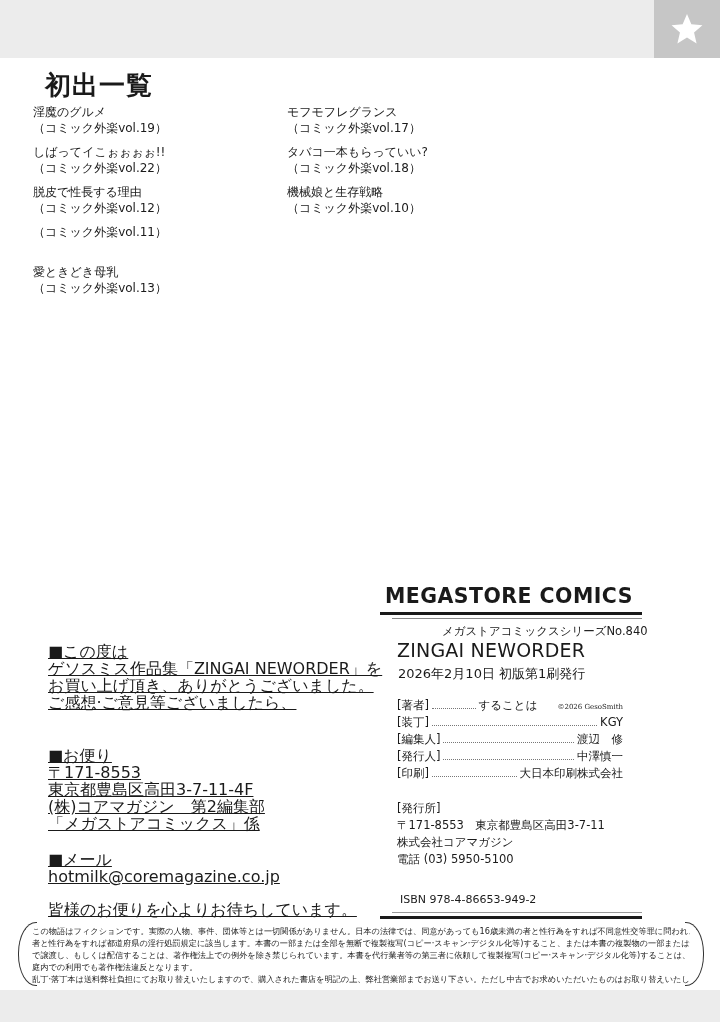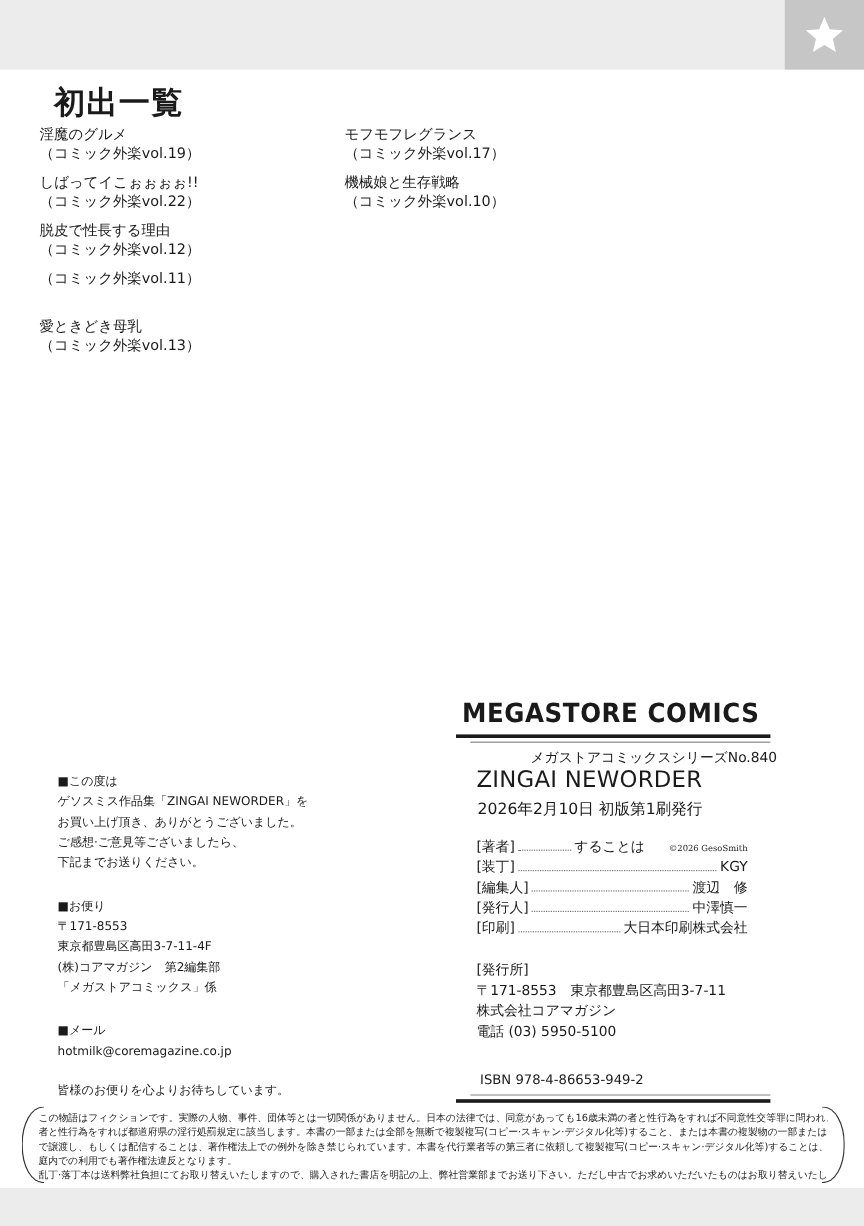--- a/index.html
+++ b/index.html
@@ -37,21 +37,21 @@
     .credit-value .copyright { font-family: "DejaVu Serif", serif; font-size: 7px; margin-left: 20px; }
 
     .publisher { position: absolute; left: 397px; top: 800px; font-size: 11.5px; line-height: 17px; }
     .publisher div { white-space: nowrap; }
 
     .isbn { position: absolute; left: 400px; top: 893px; font-size: 11px; }
     .isbn-line-thin { position: absolute; left: 392px; top: 912px; width: 250px; height: 1px; background: #999; }
     .isbn-line-thick { position: absolute; left: 380px; top: 916px; width: 262px; height: 3px; background: #1a1a1a; }
 
     
-    .letter { position: absolute; left: 48px; font-size: 10px; line-height: 17px; }
+    .letter { position: absolute; left: 48px; font-size: 16px; line-height: 17px; text-decoration: underline; }
     .letter div { white-space: nowrap; }
     .letter.thanks { top: 643px; }
     .letter.mail-addr { top: 747px; }
     .letter.email { top: 851px; }
     .letter.closing { top: 901px; }
 
     
     .notice { position: absolute; left: 18px; top: 922px; width: 686px; height: 62px; font-size: 8.2px; line-height: 12px; padding: 3px 14px 0 14px; color: #222; }
     .notice::before, .notice::after { content: ""; position: absolute; top: 0; width: 18px; height: 62px; border: 1px solid #333; }
     .notice::before { left: 0; border-right: none; border-radius: 18px 0 0 18px / 31px 0 0 31px; }
@@ -91,32 +91,35 @@
       <span class="title">愛ときどき母乳</span>
       <span class="source">（コミック外楽vol.13）</span>
     </div>
   </div>
   <div class="works-col right">
     <div class="work">
       <span class="title">モフモフレグランス</span>
       <span class="source">（コミック外楽vol.17）</span>
     </div>
     <div class="work">
+      <span class="title">タバコ一本もらっていい?</span>
+      <span class="source">（コミック外楽vol.18）</span>
+    </div>
+    <div class="work">
       <span class="title">機械娘と生存戦略</span>
       <span class="source">（コミック外楽vol.10）</span>
     </div>
   </div>
 </div>
 
 <div class="letter thanks">
   <div>■この度は</div>
   <div>ゲソスミス作品集「ZINGAI NEWORDER」を</div>
   <div>お買い上げ頂き、ありがとうございました。</div>
   <div>ご感想·ご意見等ございましたら、</div>
-  <div>下記までお送りください。</div>
 </div>
 <div class="letter mail-addr">
   <div>■お便り</div>
   <div>〒171-8553</div>
   <div>東京都豊島区高田3-7-11-4F</div>
   <div>(株)コアマガジン　第2編集部</div>
   <div>「メガストアコミックス」係</div>
 </div>
 <div class="letter email">
   <div>■メール</div>

